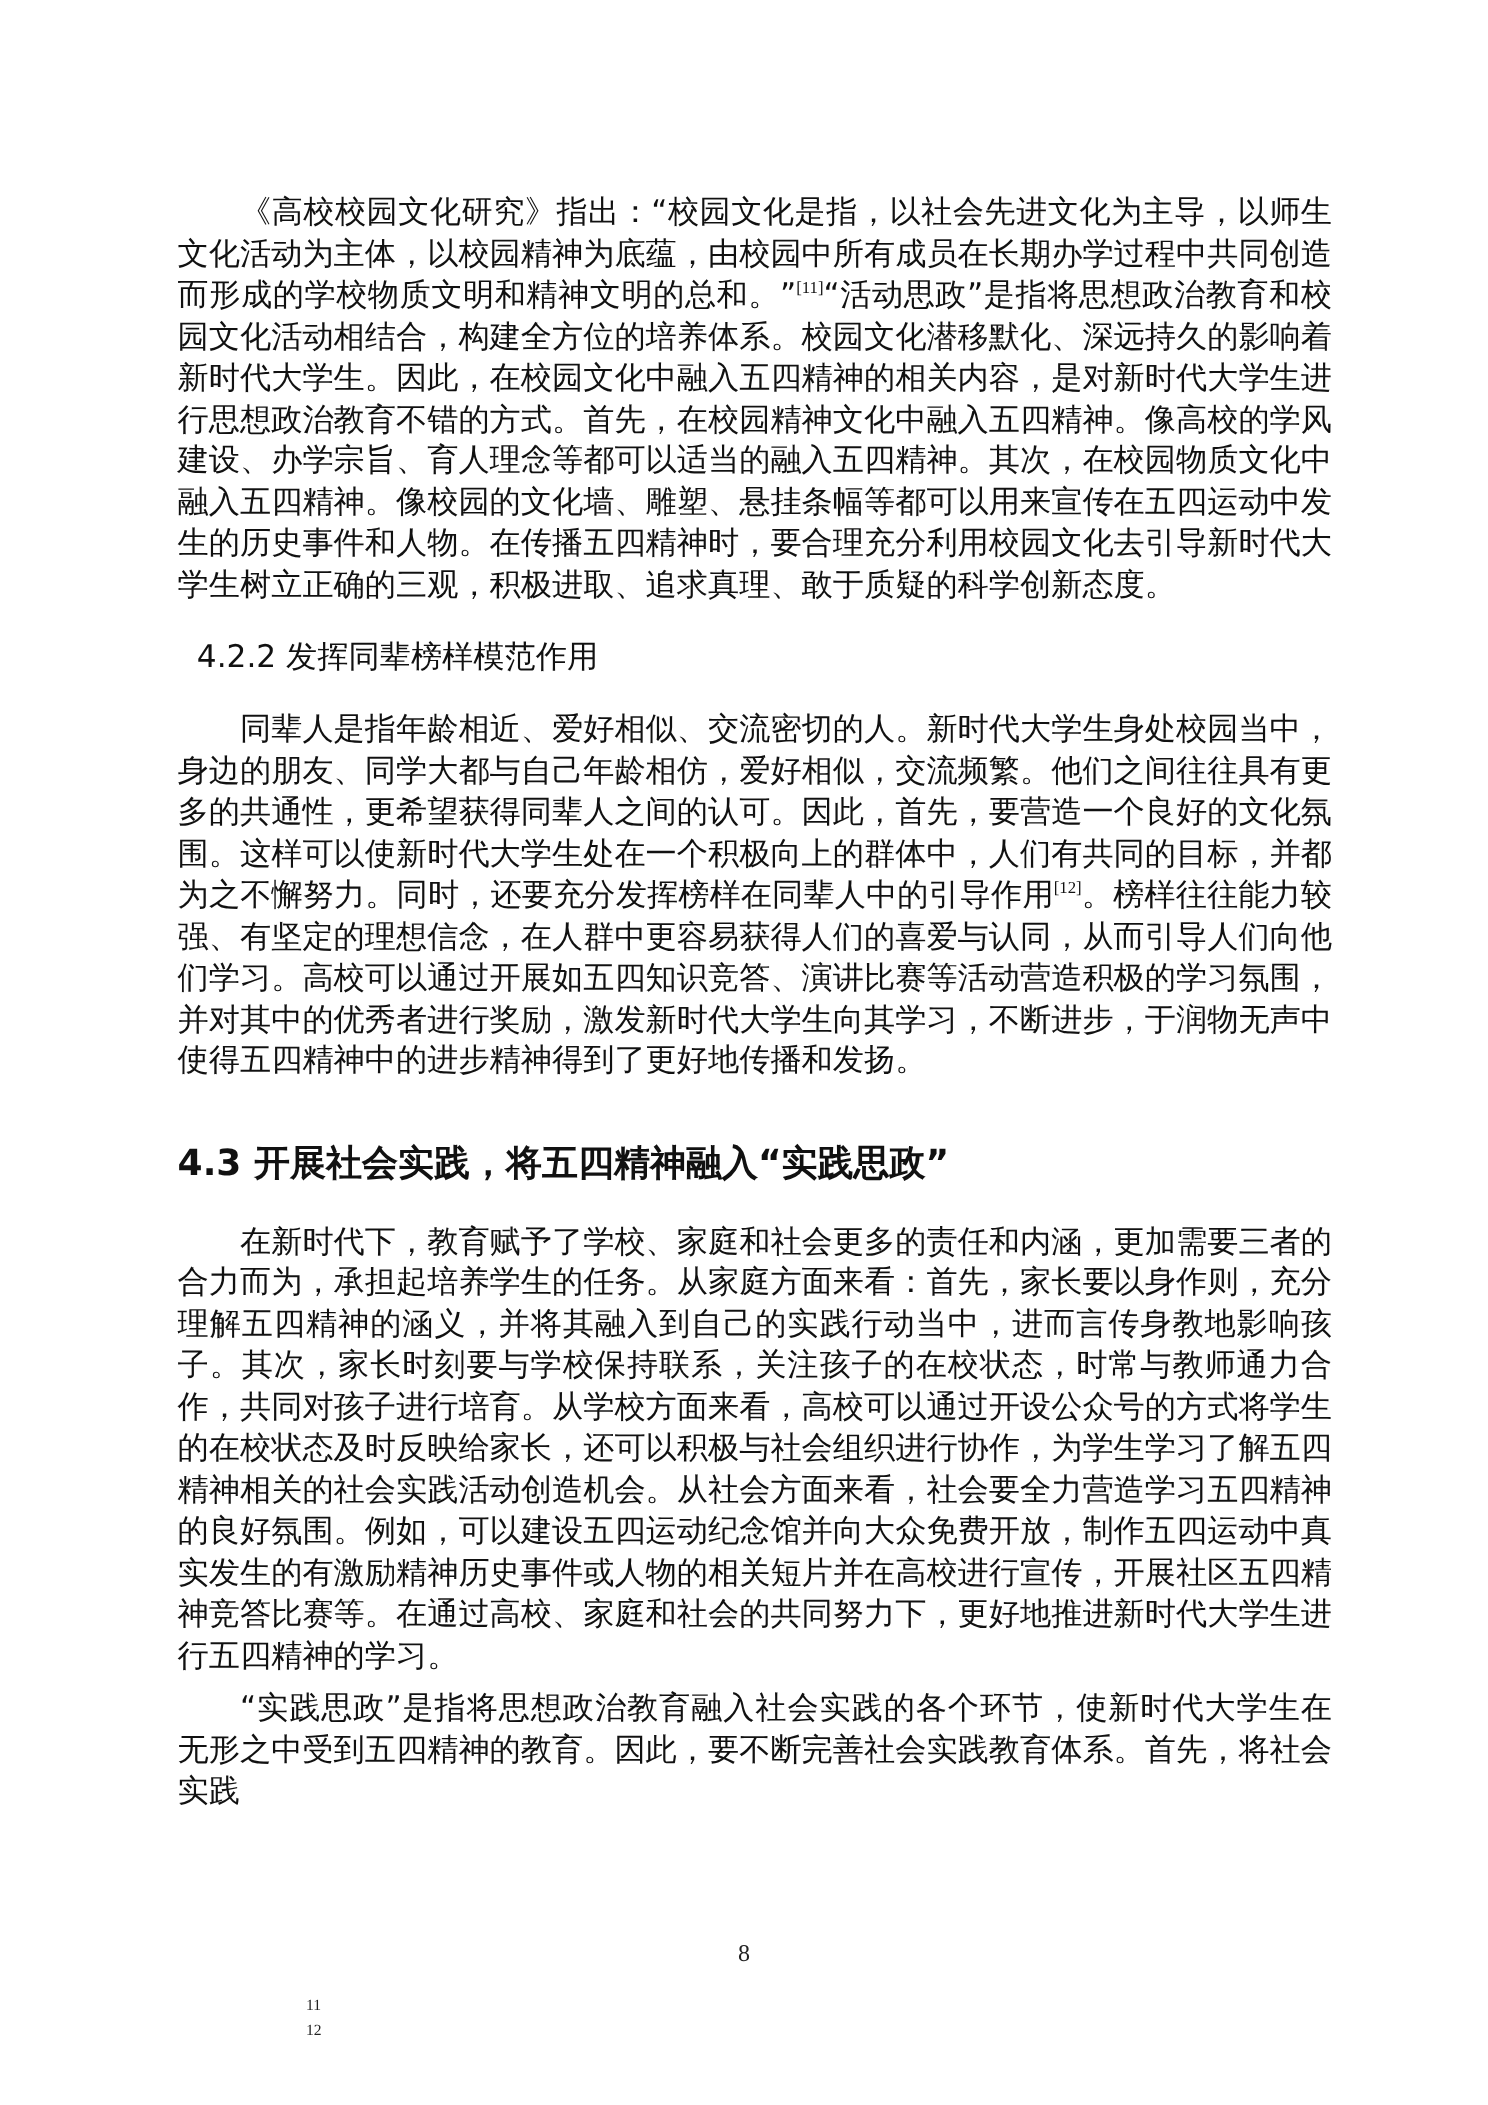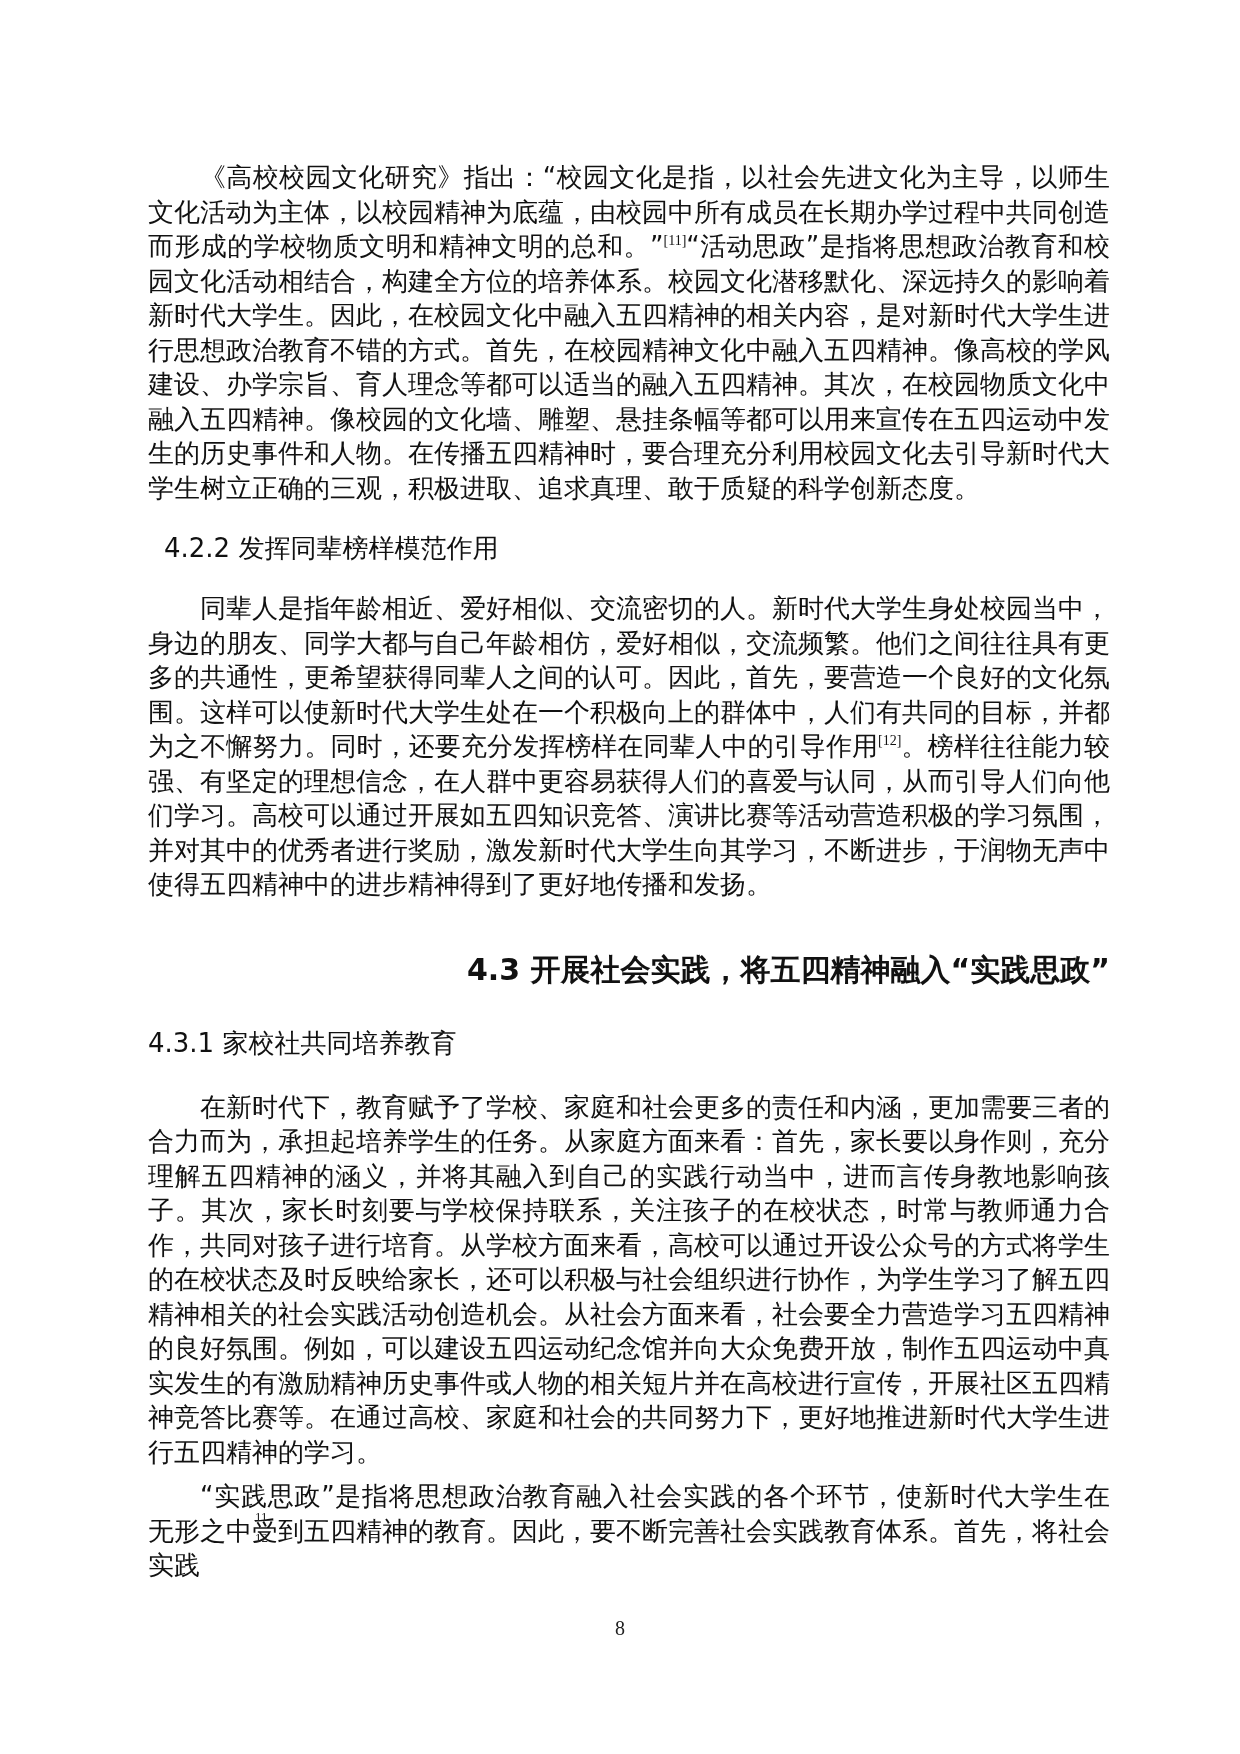--- a/index.html
+++ b/index.html
@@ -41,26 +41,25 @@
       margin: 0;
       font-size: 26px;
       line-height: 34px;
       font-weight: normal;
     }
     .h2 {
       margin: 0;
       font-size: 30px;
       line-height: 36px;
       font-weight: bold;
-      text-align: right;
     }
     .footnotes {
       position: absolute;
       left: 255px;
-      top: 1506px;
+      top: 1660px;
       font-family: "Liberation Serif", "DejaVu Serif", serif;
       font-size: 13px;
       line-height: 21px;
       color: #222;
     }
     .page-number {
       position: absolute;
       left: 0;
       width: 1240px;
       top: 1617px;
@@ -76,21 +75,20 @@
 <div class="page">
 
   <p class="para" style="margin-top:0;"><span>《高校校园文化研究》指出：“校园文化是指，以社会先进文化为主导，以师生文化活动为主体，以校园精神为底蕴，由校园中所有成员在长期办学过程中共同创造而形成的学校物质文明和精神文明的总和。”</span><span class="sup">[11]</span><span>“活动思政”是指将思想政治教育和校园文化活动相结合，构建全方位的培养体系。校园文化潜移默化、深远持久的影响着新时代大学生。因此，在校园文化中融入五四精神的相关内容，是对新时代大学生进行思想政治教育不错的方式。首先，在校园精神文化中融入五四精神。像高校的学风建设、办学宗旨、育人理念等都可以适当的融入五四精神。其次，在校园物质文化中融入五四精神。像校园的文化墙、雕塑、悬挂条幅等都可以用来宣传在五四运动中发生的历史事件和人物。在传播五四精神时，要合理充分利用校园文化去引导新时代大学生树立正确的三观，积极进取、追求真理、敢于质疑的科学创新态度。</span></p>
 
   <h3 class="h3" style="margin-top:26px;margin-left:16px;">4.2.2 发挥同辈榜样模范作用</h3>
 
   <p class="para" style="margin-top:26px;"><span>同辈人是指年龄相近、爱好相似、交流密切的人。新时代大学生身处校园当中，身边的朋友、同学大都与自己年龄相仿，爱好相似，交流频繁。他们之间往往具有更多的共通性，更希望获得同辈人之间的认可。因此，首先，要营造一个良好的文化氛围。这样可以使新时代大学生处在一个积极向上的群体中，人们有共同的目标，并都为之不懈努力。同时，还要充分发挥榜样在同辈人中的引导作用</span><span class="sup">[12]</span><span>。榜样往往能力较强、有坚定的理想信念，在人群中更容易获得人们的喜爱与认同，从而引导人们向他们学习。高校可以通过开展如五四知识竞答、演讲比赛等活动营造积极的学习氛围，并对其中的优秀者进行奖励，激发新时代大学生向其学习，不断进步，于润物无声中使得五四精神中的进步精神得到了更好地传播和发扬。</span></p>
 
   <h2 class="h2" style="margin-top:50px;">4.3 开展社会实践，将五四精神融入“实践思政”</h2>
 
-  <h3 class="h3" style="margin-top:38px;">4.3.1  家校社共同培养教育</h3>
 
   <p class="para" style="margin-top:30px;">在新时代下，教育赋予了学校、家庭和社会更多的责任和内涵，更加需要三者的合力而为，承担起培养学生的任务。从家庭方面来看：首先，家长要以身作则，充分理解五四精神的涵义，并将其融入到自己的实践行动当中，进而言传身教地影响孩子。其次，家长时刻要与学校保持联系，关注孩子的在校状态，时常与教师通力合作，共同对孩子进行培育。从学校方面来看，高校可以通过开设公众号的方式将学生的在校状态及时反映给家长，还可以积极与社会组织进行协作，为学生学习了解五四精神相关的社会实践活动创造机会。从社会方面来看，社会要全力营造学习五四精神的良好氛围。例如，可以建设五四运动纪念馆并向大众免费开放，制作五四运动中真实发生的有激励精神历史事件或人物的相关短片并在高校进行宣传，开展社区五四精神竞答比赛等。在通过高校、家庭和社会的共同努力下，更好地推进新时代大学生进行五四精神的学习。</p>
 
 
   <p class="para" style="margin-top:10px;">“实践思政”是指将思想政治教育融入社会实践的各个环节，使新时代大学生在无形之中受到五四精神的教育。因此，要不断完善社会实践教育体系。首先，将社会实践</p>
 
 </div>
 
 <div class="footnotes">
   <div>11</div>

